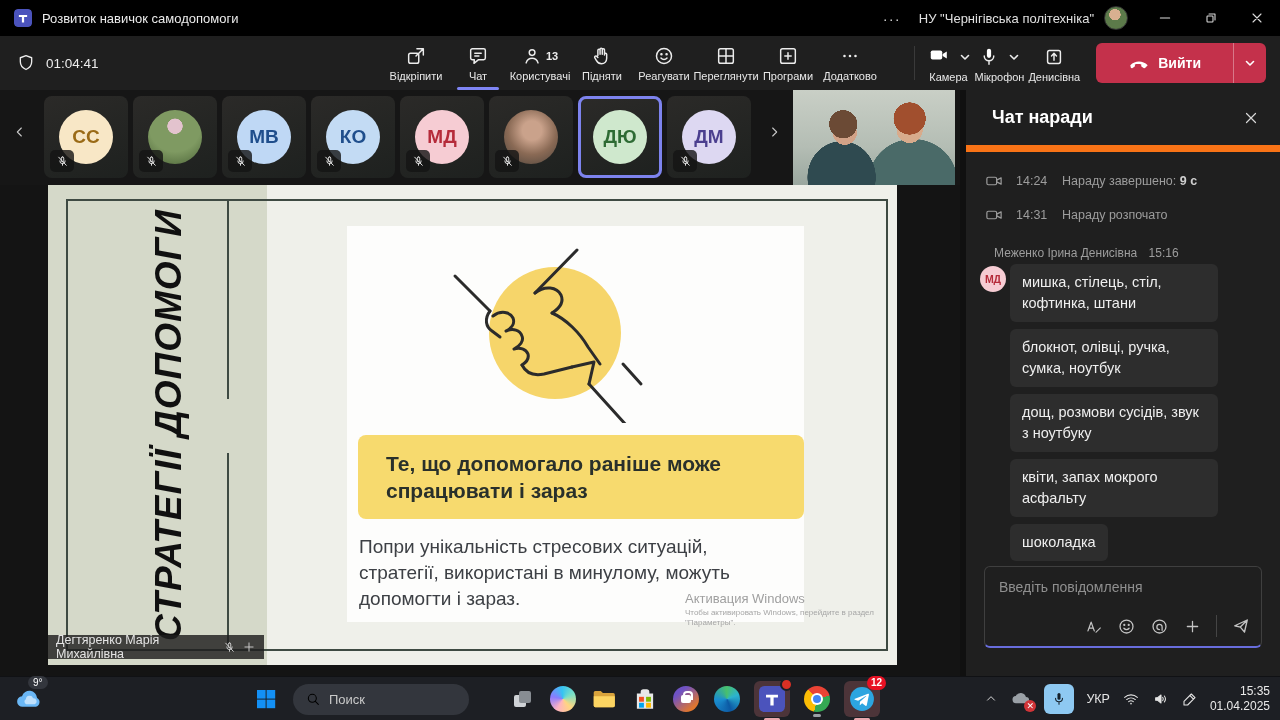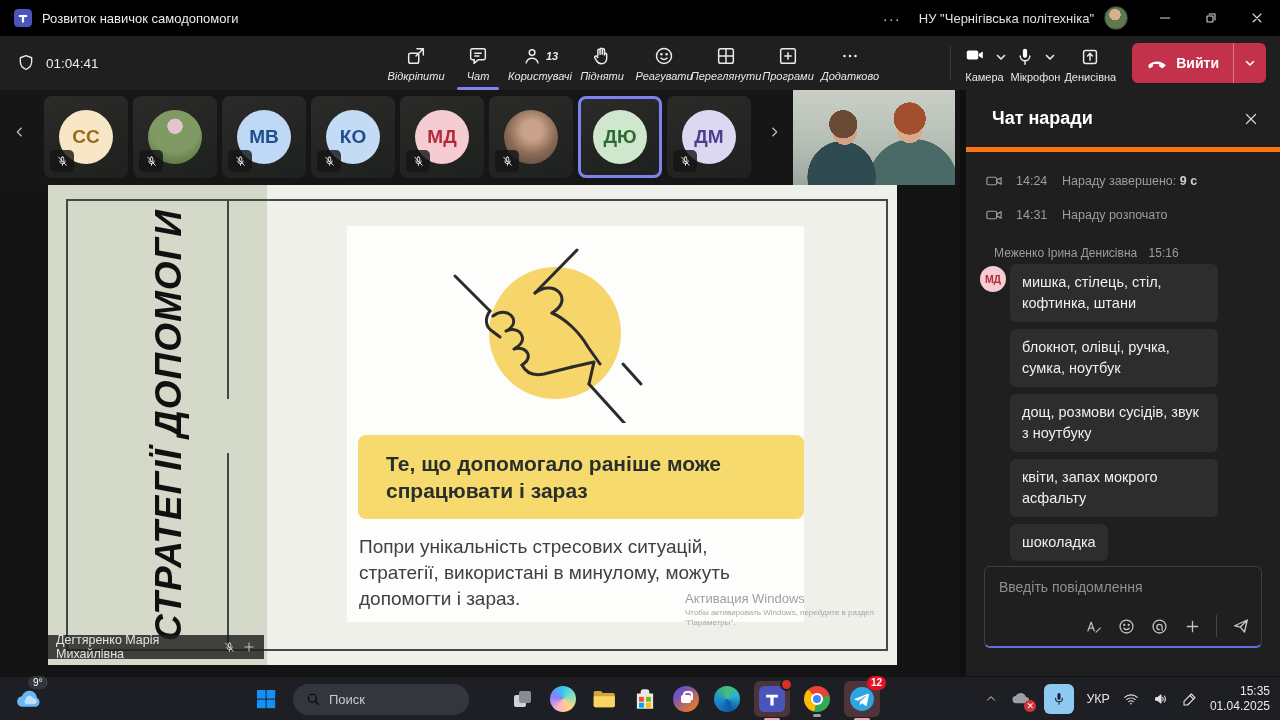--- a/index.html
+++ b/index.html
@@ -17,33 +17,33 @@
   .tb-right { margin-left:auto; display:flex; align-items:center; height:100%; }
   .tb-dots { font-size:15px; color:#cfcfcf; letter-spacing:1px; padding:0 18px; }
   .tb-org { font-size:13px; color:#e0e0e0; margin-right:10px; }
   .tb-avatar { width:24px; height:24px; border-radius:50%; background:radial-gradient(circle at 45% 35%, #d8b090 0 30%, #5c7a4a 31% 70%, #31412a 100%); margin-right:14px; border:1px solid #333; }
   .winbtn { width:46px; height:36px; display:flex; align-items:center; justify-content:center; color:#dcdcdc; }
 
   
   .toolbar { position:absolute; left:0; top:36px; width:1280px; height:54px; background:#1f1f1f; display:flex; align-items:center; color:#ececec; }
   .meet-info { display:flex; align-items:center; gap:10px; margin-left:16px; font-size:13.5px; }
   .tb-buttons { position:absolute; left:385px; top:0; height:54px; display:flex; }
-  .tbtn { position:relative; width:62px; height:54px; display:flex; flex-direction:column; align-items:center; justify-content:center; gap:3px;font-style:italic; }
+  .tbtn { position:relative; width:62px; height:54px; display:flex; flex-direction:column; align-items:center; justify-content:center; gap:3px; }
   .tbtn .lbl { font-size:11px; color:#e8e8e8; white-space:nowrap; }
   .tbtn .ic { height:22px; display:flex; align-items:center; }
   .tbtn.active::after { content:""; position:absolute; left:10px; right:10px; bottom:0; height:3px; background:#7f85f5; border-radius:2px; }
   .badge13 { font-size:11px; font-weight:bold; margin-left:2px; }
   .icrow { display:flex; align-items:flex-start; }
   .tb-devices { position:absolute; right:0; top:0; height:54px; display:flex; align-items:center; }
   .vdiv { width:1px; height:34px; background:#3a3a3a; margin-right:12px; }
   .dev { display:flex; flex-direction:column; align-items:center; margin-right:4px; }
   .dev .row { display:flex; align-items:center; gap:8px; height:26px; }
   .dev .lbl { font-size:11px; color:#e8e8e8; margin-top:1px; white-space:nowrap; }
   .leave { display:flex; align-items:center; height:40px; background:#c4314b; border-radius:6px; margin:0 14px 0 12px; color:#fff; overflow:hidden; }
-  .leave .main { display:flex; align-items:center; gap:8px; padding:0 14px; font-size:14px; font-weight:bold; }
+  .leave .main { display:flex; align-items:center; gap:8px; padding:0 32px; font-size:14px; font-weight:bold; }
   .leave .sep { width:1px; height:40px; background:rgba(255,255,255,.35); }
   .leave .chev { padding:0 10px; display:flex; }
 
   
   .mainarea { position:absolute; left:0; top:90px; width:1280px; height:586px; display:flex; }
   .leftcol { position:relative; width:960px; height:586px; background:#1d4ed8; }
   .strip { position:relative; width:960px; height:95px; background:#161616; }
   .strip .nav { position:absolute; top:32px; color:#c8c8c8; }
   .nav.prev { left:12px; }
   .nav.next { left:766px; }
@@ -79,21 +79,21 @@
   .banner .t { font-size:21px; font-weight:bold; color:#29302b; line-height:27px; }
   .bodytext { position:absolute; left:12px; top:308px; width:420px; font-size:19px; line-height:26px; color:#3d4045; }
   .wm1 { position:absolute; left:637px; top:406px; font-size:13px; color:#9f9f9f; }
   .wm2 { position:absolute; left:637px; top:423px; font-size:8px; color:#a6a6a6; }
   .wm3 { position:absolute; left:637px; top:433px; font-size:8px; color:#a6a6a6; }
   .namepill { position:absolute; left:48px; top:450px; width:216px; height:24px; background:rgba(30,30,30,.82); display:flex; align-items:center; gap:6px; padding:0 8px; color:#e4e4e4; font-size:12.5px; z-index:3; }
   .namepill .plus { margin-left:auto; color:#cfcfcf; }
 
   
   .chat { position:relative; width:320px; height:586px; background:#1f1f1f; border-left:6px solid #101010; color:#e8e8e8; }
-  .chat-head { height:62px; display:flex; align-items:center; padding:0 20px 0 26px; border-bottom:5px solid #f97316; }
+  .chat-head { height:62px; display:flex; align-items:center; padding:0 20px 0 26px; border-bottom:7px solid #f97316; }
   .chat-head .ttl { font-size:18px; font-weight:bold; color:#fff; }
   .chat-close { margin-left:auto; color:#d8d8d8; }
   .events { padding:12px 0 4px 0; }
   .evrow { display:flex; align-items:center; gap:12px; padding:8px 10px 8px 18px; color:#9d9d9d; font-size:12.5px; }
   .evrow .etime { width:34px; }
   .evrow strong { color:#cfcfcf; }
   .ghead { margin:10px 0 4px 28px; font-size:12px; color:#9d9d9d; }
   .ghead .gtime { margin-left:8px; }
   .msgs { position:relative; padding-left:44px; }
   .gava { position:absolute; left:14px; top:2px; width:26px; height:26px; border-radius:50%; background:#f6ccd3; color:#b52b3a; font-size:10.5px; font-weight:bold; display:flex; align-items:center; justify-content:center; }

